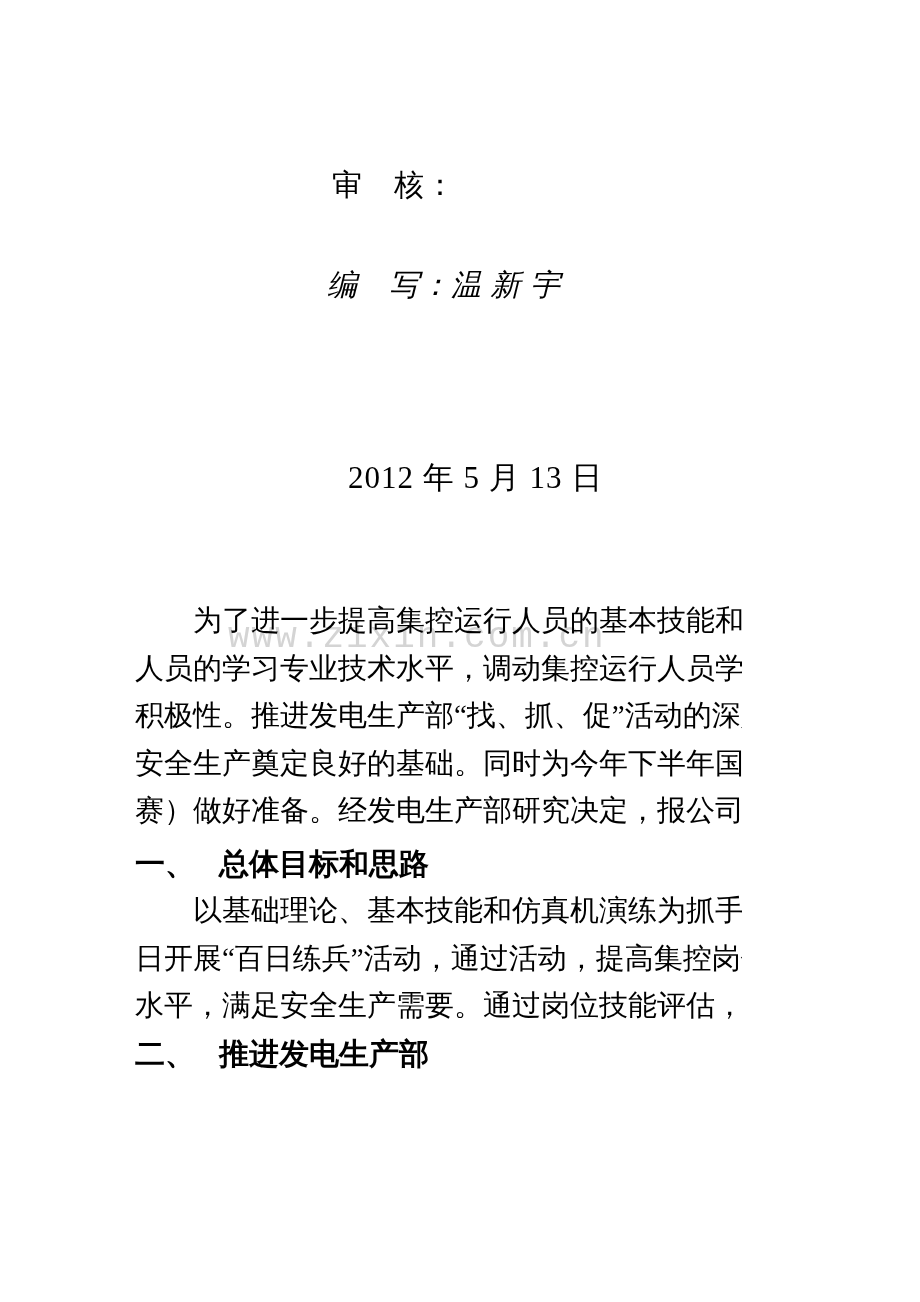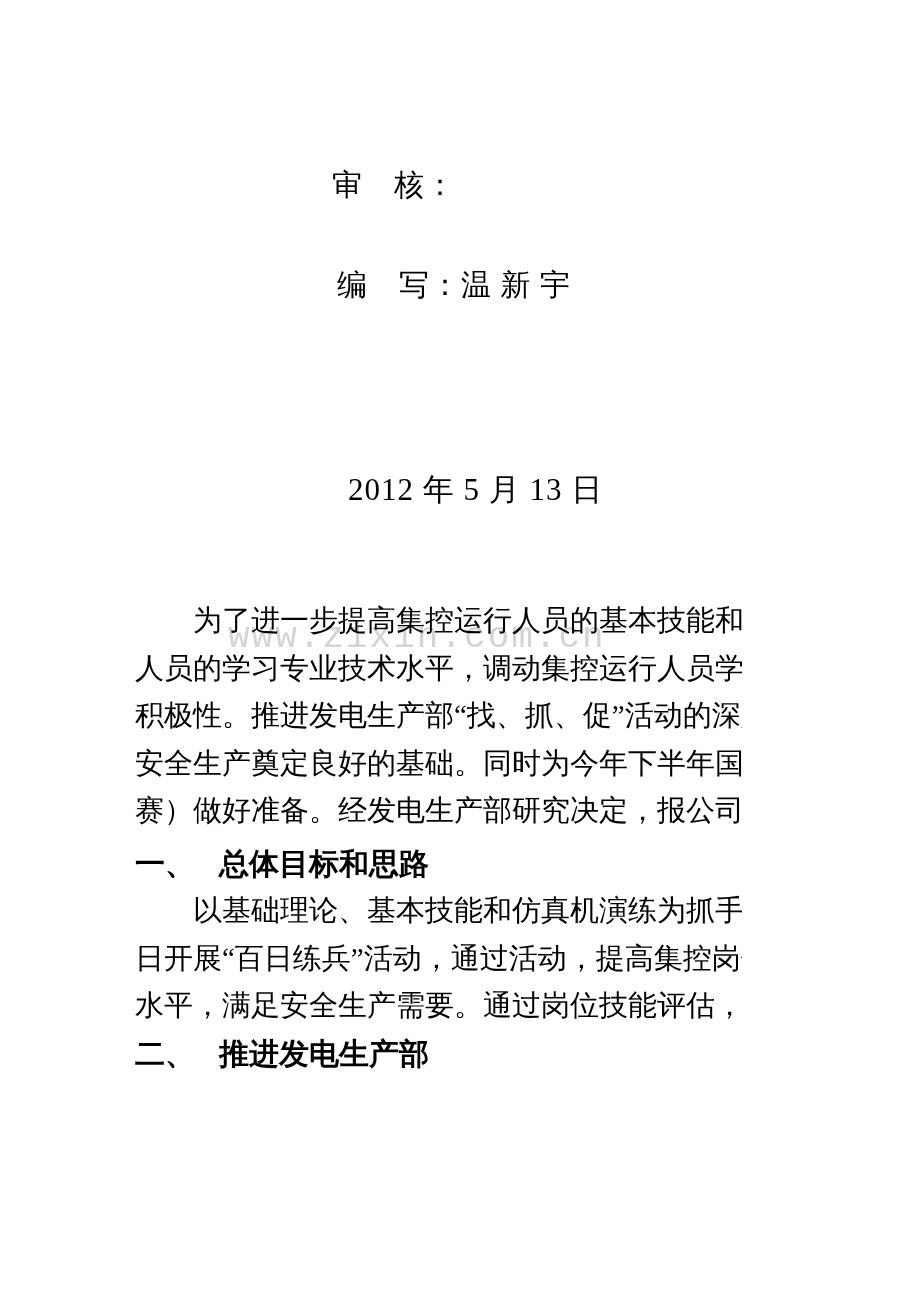--- a/index.html
+++ b/index.html
@@ -12,22 +12,22 @@
     font-family: "Liberation Serif", "DejaVu Serif", serif;
     color: #000000;
   }
   .toplabel {
     position: absolute;
     font-size: 30px;
     letter-spacing: 1px;
     white-space: nowrap;
   }
   #review-line { left: 332px; top: 165px; }
-  #author-line { left: 337px; top: 265px; }
-  #date-line   { left: 348px; top: 469px; font-size: 31px; }
+  #author-line { left: 327px; top: 265px; font-style: italic; }
+  #date-line   { left: 348px; top: 457px; font-size: 31px; }
   #watermark {
     position: absolute;
     left: 228px;
     top: 617px;
     font-family: Liberation Mono, monospace;
     font-size: 36px;
     letter-spacing: 2px;
     color: #d4d4d4;
     z-index: 0;
     white-space: nowrap;

